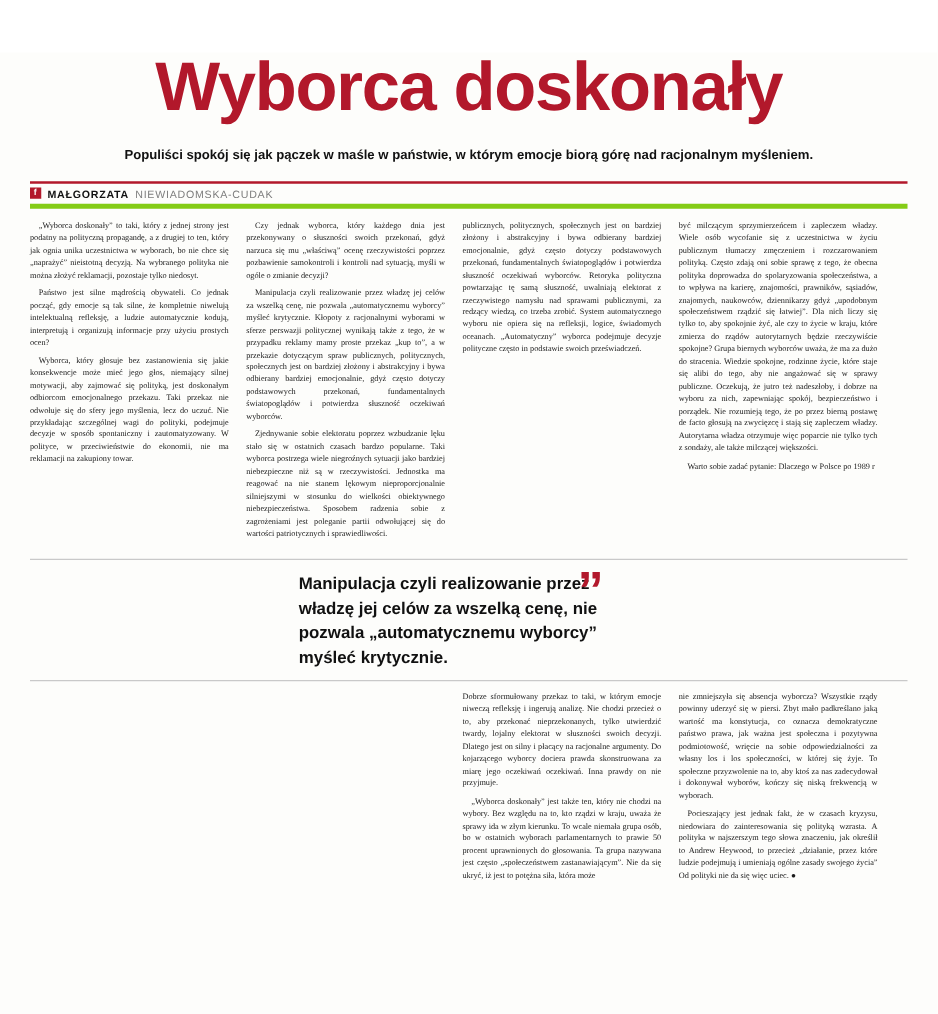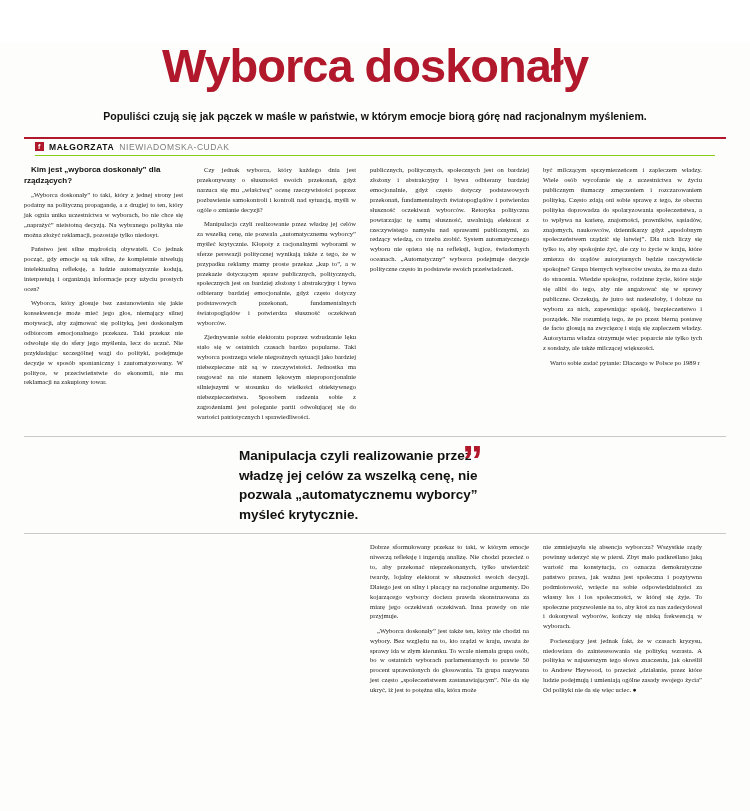--- a/index.html
+++ b/index.html
@@ -17,21 +17,21 @@
     height: 811px;
     padding: 0;
     background: #fdfdfb;
   }
 
   
   .headline {
     text-align: center;
     font-family: "Liberation Sans", sans-serif;
     font-weight: bold;
-    font-size: 47px;
+    font-size: 55px;
     color: #b2182b;
     letter-spacing: -1px;
     line-height: 1;
     margin: 42px 0 0 0;
     padding: 0 20px;
   }
   .deck {
     text-align: center;
     font-family: "Liberation Sans", sans-serif;
     font-weight: bold;
@@ -40,23 +40,23 @@
     margin: 20px auto 0 auto;
     width: 640px;
     line-height: 1.35;
   }
 
   .byline-rule-top {
     margin: 14px 24px 0 24px;
     border-top: 2px solid #b2182b;
   }
   .byline {
-    margin: 0 35px;
+    margin: 0 24px;
     padding: 3px 0 3px 0;
-    border-bottom: 1px solid #84cc16;
+    border-bottom: 4px solid #84cc16;
     display: flex;
     align-items: flex-start;
     gap: 5px;
     font-family: "Liberation Sans", sans-serif;
     font-size: 8.5px;
     letter-spacing: .6px;
   }
   .byline .sq {
     width: 9px; height: 9px;
     background: #b2182b;
@@ -134,33 +134,32 @@
   .lower .col { width: 159px; }
   .spacer-col { width: 332px; }
 </style>
 </head>
 <body>
 
 <div class="page">
 
   <h1 class="headline">Wyborca doskonały</h1>
 
-  <div class="deck">Populiści czują się jak pączek w maśle w państwie, w którym emocje biorą górę nad racjonalnym myśleniem.</div>
+  <div class="deck">Populiści spokój się jak pączek w maśle w państwie, w którym emocje biorą górę nad racjonalnym myśleniem.</div>
 
   <div class="byline-rule-top"></div>
   <div class="byline">
     <span class="sq">f</span>
     <span class="first">MAŁGORZATA</span>
     <span class="last">NIEWIADOMSKA-CUDAK</span>
   </div>
 
   <div class="cols">
 
     <div class="col">
-      <p class="kicker">Kim jest „wyborca doskonały” dla rządzących?</p>
       <p>„Wyborca doskonały” to taki, który z jednej strony jest podatny na polityczną propagandę, a z drugiej to ten, który jak ognia unika uczestnictwa w wyborach, bo nie chce się „naprażyć” nieistotną decyzją. Na wybranego polityka nie można złożyć reklamacji, pozostaje tylko niedosyt.</p>
       <p>Państwo jest silne mądrością obywateli. Co jednak począć, gdy emocje są tak silne, że kompletnie niwelują intelektualną refleksję, a ludzie automatycznie kodują, interpretują i organizują informacje przy użyciu prostych ocen?</p>
       <p>Wyborca, który głosuje bez zastanowienia się jakie konsekwencje może mieć jego głos, niemający silnej motywacji, aby zajmować się polityką, jest doskonałym odbiorcom emocjonalnego przekazu. Taki przekaz nie odwołuje się do sfery jego myślenia, lecz do uczuć. Nie przykładając szczególnej wagi do polityki, podejmuje decyzje w sposób spontaniczny i zautomatyzowany. W polityce, w przeciwieństwie do ekonomii, nie ma reklamacji na zakupiony towar.</p>
     </div>
 
     <div class="col">
       <p>Czy jednak wyborca, który każdego dnia jest przekonywany o słuszności swoich przekonań, gdyż narzuca się mu „właściwą” ocenę rzeczywistości poprzez pozbawienie samokontroli i kontroli nad sytuacją, myśli w ogóle o zmianie decyzji?</p>
       <p>Manipulacja czyli realizowanie przez władzę jej celów za wszelką cenę, nie pozwala „automatycznemu wyborcy” myśleć krytycznie. Kłopoty z racjonalnymi wyborami w sferze perswazji politycznej wynikają także z tego, że w przypadku reklamy mamy proste przekaz „kup to”, a w przekazie dotyczącym spraw publicznych, politycznych, społecznych jest on bardziej złożony i abstrakcyjny i bywa odbierany bardziej emocjonalnie, gdyż często dotyczy podstawowych przekonań, fundamentalnych światopoglądów i potwierdza słuszność oczekiwań wyborców.</p>
       <p>Zjednywanie sobie elektoratu poprzez wzbudzanie lęku stało się w ostatnich czasach bardzo popularne. Taki wyborca postrzega wiele niegroźnych sytuacji jako bardziej niebezpieczne niż są w rzeczywistości. Jednostka ma reagować na nie stanem lękowym nieproporcjonalnie silniejszymi w stosunku do wielkości obiektywnego niebezpieczeństwa. Sposobem radzenia sobie z zagrożeniami jest poleganie partii odwołującej się do wartości patriotycznych i sprawiedliwości.</p>
     </div>

